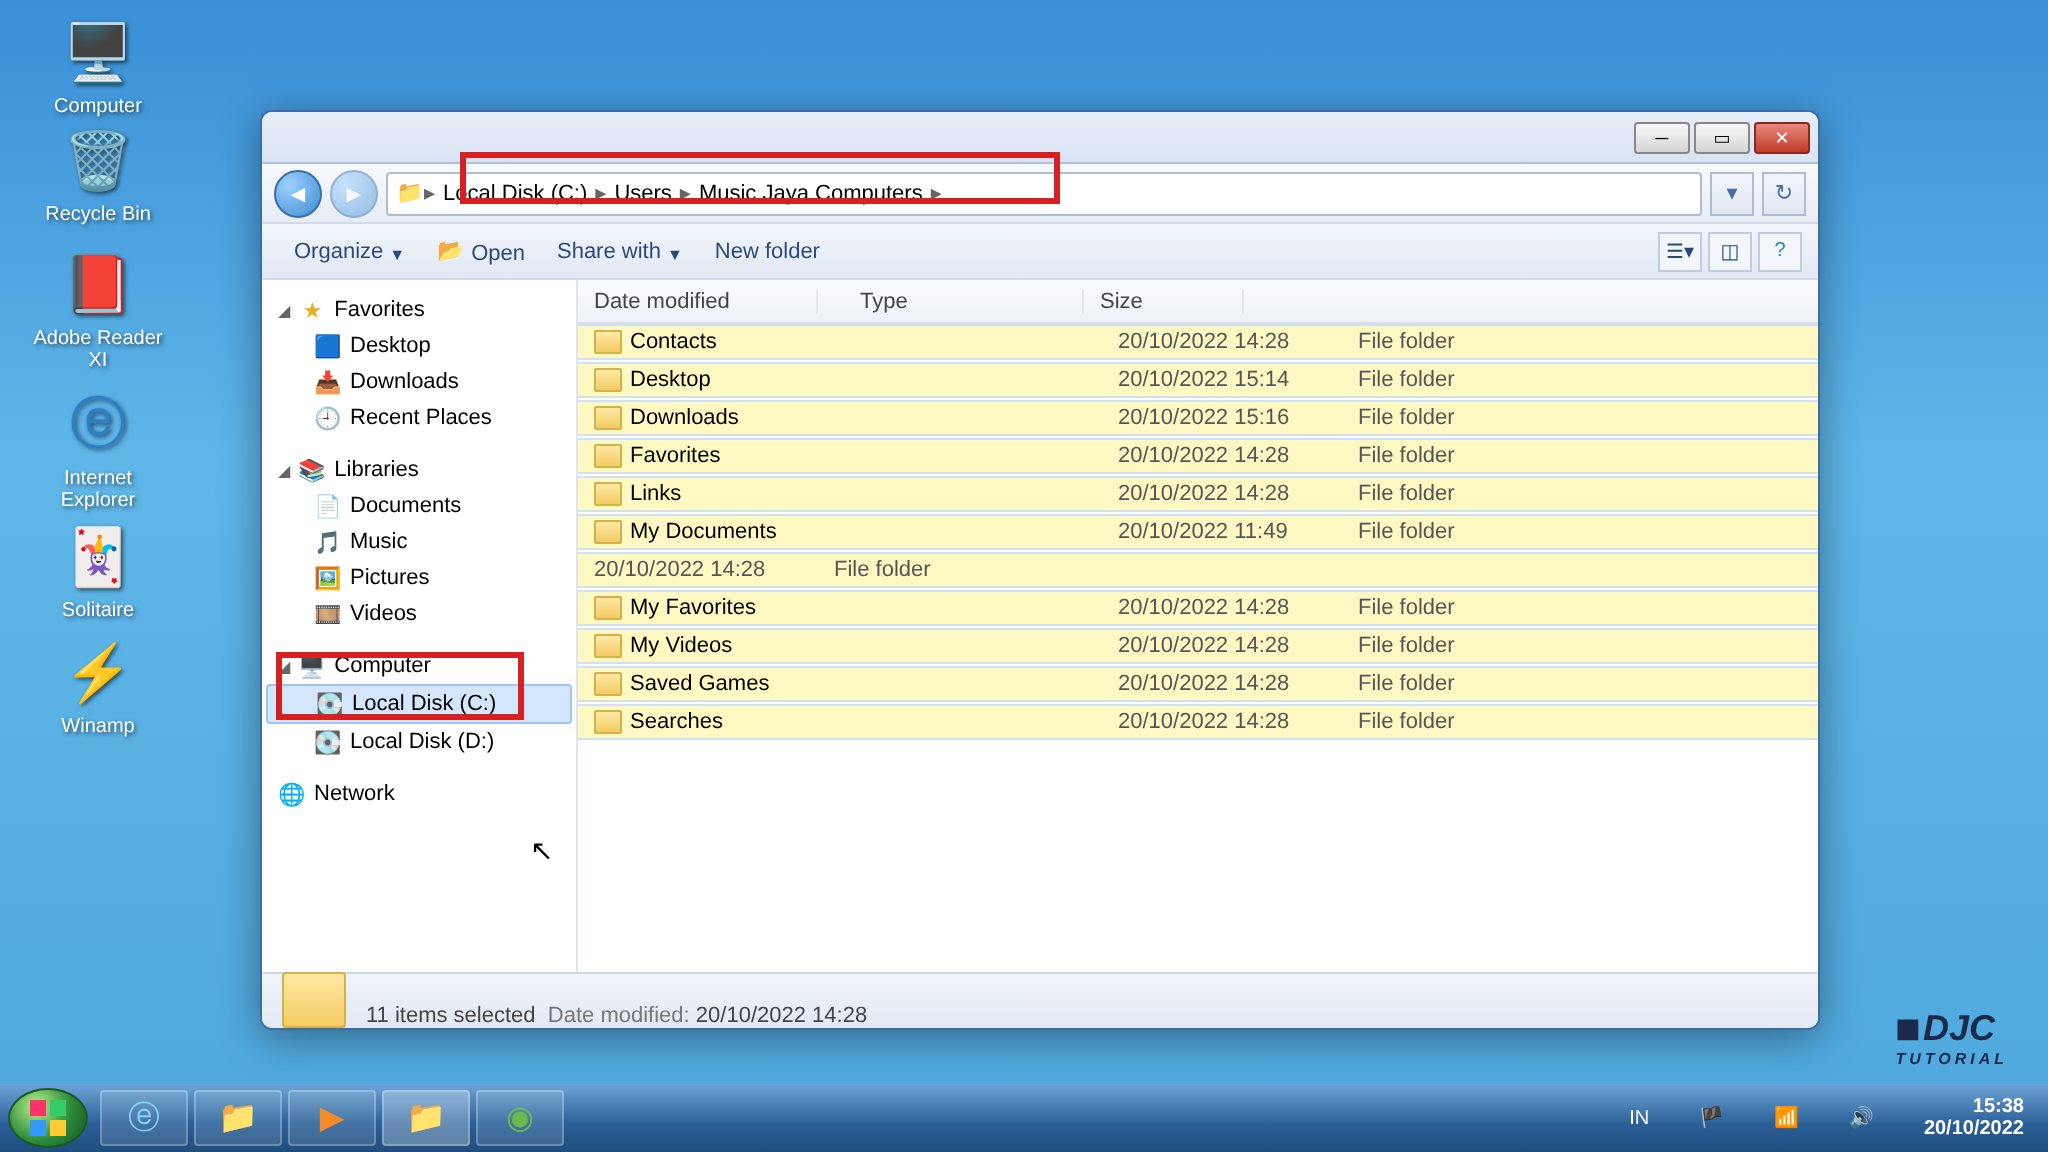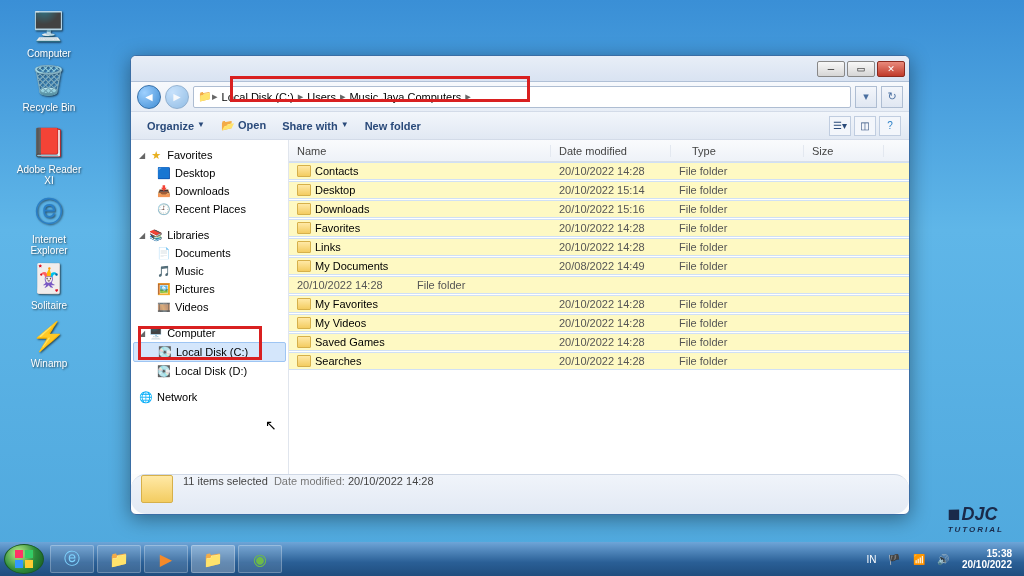--- a/index.html
+++ b/index.html
@@ -19,21 +19,21 @@
 .navbar { height: 30px; background: linear-gradient(#f7f9fc,#e7edf6); display: flex; align-items: center; padding: 0 6px; gap: 4px; border-bottom: 1px solid #d3dbe8; }
 .nav-arrow { width: 24px; height: 24px; border-radius: 50%; background: radial-gradient(circle at 30% 30%, #9ed0ff, #3e8cd3); display: flex; align-items: center; justify-content: center; color: #fff; font-size: 12px; cursor: pointer; border: 1px solid #3770a8; }
 .addr { flex: 1; height: 22px; border: 1px solid #aebdd2; background: #fff; display: flex; align-items: center; padding: 0 4px; font-size: 11px; border-radius: 2px; position: relative; }
 .addr .crumb { padding: 0 4px; cursor: pointer; }
 .addr .sep { color: #666; }
 .red-box-addr { position: absolute; left: 230px; top: 76px; width: 300px; height: 26px; border: 3px solid #d92020; pointer-events: none; z-index: 50; }
 .search { width: 200px; height: 22px; border: 1px solid #aebdd2; background: #fff; font-size: 11px; color: #888; font-style: italic; padding: 0 6px; border-radius: 2px; }
 .refresh-btn { width: 22px; height: 22px; border: 1px solid #aebdd2; background: linear-gradient(#f3f6fb,#e0e7f2); display: flex; align-items: center; justify-content: center; font-size: 11px; color: #4a6fa0; cursor: pointer; }
 
 .toolbar { height: 28px; background: linear-gradient(#f2f6fb,#e1e8f3); display: flex; align-items: center; padding: 0 8px; font-size: 11px; color: #2a4a7a; border-bottom: 1px solid #d3dbe8; }
-.tool-item { padding: 4px 8px; cursor: pointer; display: flex; align-items: flex-start; gap: 3px; font-weight: bold; }
+.tool-item { padding: 4px 8px; cursor: pointer; display: flex; align-items: flex-end; gap: 3px; }
 .tool-item .drop { font-size: 8px; }
 .toolbar .spacer { flex: 1; }
 .view-btn { width: 22px; height: 20px; border: 1px solid #c0cde0; background: #f3f6fb; margin-left: 3px; display: flex; align-items: center; justify-content: center; font-size: 10px; cursor: pointer; }
 
 .body { flex: 1; display: flex; overflow: hidden; }
 .sidebar { width: 158px; background: #fff; border-right: 1px solid #e0e5ed; padding: 6px 0; overflow-y: auto; font-size: 11px; }
 .side-group { margin-bottom: 8px; }
 .side-head { display: flex; align-items: center; padding: 2px 8px; gap: 4px; cursor: pointer; }
 .side-head .exp { font-size: 8px; color: #666; }
 .side-head .lbl { font-weight: normal; }
@@ -49,29 +49,29 @@
 .col-date { width: 120px; }
 .col-type { width: 120px; margin-left: 13px; }
 .col-size { width: 80px; }
 .row { display: flex; align-items: center; height: 18px; background: #fef9c3; border-top: 1px solid #d0e0f5; border-bottom: 1px solid #d0e0f5; margin-bottom: 1px; cursor: pointer; }
 .row .cell { padding: 0 8px; white-space: nowrap; overflow: hidden; }
 .row .cell.name { width: 262px; display: flex; align-items: center; gap: 4px; }
 .row .cell.date { width: 120px; color: #555; }
 .row .cell.type { width: 120px; color: #555; }
 .fold-ico { width: 14px; height: 12px; background: linear-gradient(#ffe9a6,#f3cc61); border-radius: 1px; border: 1px solid #d6b04a; }
 
-.statusbar { height: 40px; background: linear-gradient(#f0f4fa,#e2e9f4); border-top: 1px solid #cfd8e6; display: flex; align-items: flex-start; padding: 0 10px; font-size: 11px; color: #444; gap: 10px; border-radius: 15px; }
+.statusbar { height: 28px; background: linear-gradient(#f0f4fa,#e2e9f4); border-top: 1px solid #cfd8e6; display: flex; align-items: flex-end; padding: 0 10px; font-size: 11px; color: #444; gap: 10px; }
 .statusbar .thumb { width: 32px; height: 28px; background: linear-gradient(#ffe9a6,#f3cc61); border-radius: 2px; border: 1px solid #d6b04a; }
 
 
 .taskbar { position: absolute; left: 0; bottom: 0; width: 100%; height: 34px; background: linear-gradient(#6ea5d8,#2a5f96 60%,#1f4d7e); display: flex; align-items: center; padding: 0 4px; }
 .start { width: 40px; height: 30px; border-radius: 50%; background: radial-gradient(circle at 35% 30%, #baf08a, #2a8a3a 55%, #16521f); border: 1px solid #1a5a24; display: flex; align-items: center; justify-content: center; margin-right: 6px; cursor: pointer; }
 .start svg { width: 20px; height: 20px; }
 .task-item { width: 44px; height: 28px; background: rgba(255,255,255,.12); border: 1px solid rgba(255,255,255,.25); border-radius: 2px; margin-right: 3px; display: flex; align-items: center; justify-content: center; cursor: pointer; font-size: 16px; }
-.tray { margin-left: auto; display: flex; align-items: center; color: #fff; font-size: 10px; gap: 12px; padding-right: 8px; }
+.tray { margin-left: auto; display: flex; align-items: center; color: #fff; font-size: 10px; gap: 25px; padding-right: 8px; }
 .tray .time { text-align: right; line-height: 1.1; font-weight: bold; }
 
 .logo { position: absolute; right: 20px; bottom: 42px; font-size: 18px; font-weight: bold; font-style: italic; color: #1a2a4a; }
 .logo .d { display:inline-block; transform: rotate(45deg); font-style:normal; }
 .logo small { display:block; font-size:8px; letter-spacing:2px; }
 
 .cursor { position: absolute; left: 265px; top: 417px; font-size: 14px; pointer-events: none; z-index: 60; }
 </style>
 </head>
 <body>
@@ -205,21 +205,20 @@
       </div>
       <div class="side-group">
         <div class="side-head">
             <span class="ico-s" style="color:#2a7fc7">🌐</span>
             <span class="lbl">Network</span>
           </div>
       </div>
     </div>
     <div class="filelist">
       <div class="list-header">
-        <div class="col col-name">Name</div>
         <div class="col col-date">Date modified</div>
         <div class="col col-type">Type</div>
         <div class="col col-size">Size</div>
       </div>
       <div id="rows">
           <div class="row">
             <div class="cell name">
               <div class="fold-ico"></div>
               <span>Contacts</span>
             </div>
@@ -256,21 +255,21 @@
               <span>Links</span>
             </div>
             <div class="cell date">20/10/2022 14:28</div>
             <div class="cell type">File folder</div>
           </div>
           <div class="row">
             <div class="cell name">
               <div class="fold-ico"></div>
               <span>My Documents</span>
             </div>
-            <div class="cell date">20/08/2022 14:49</div>
+            <div class="cell date">20/10/2022 11:49</div>
             <div class="cell type">File folder</div>
           </div>
           <div class="row">
             <div class="cell date">20/10/2022 14:28</div>
             <div class="cell type">File folder</div>
           </div>
           <div class="row">
             <div class="cell name">
               <div class="fold-ico"></div>
               <span>My Favorites</span>

